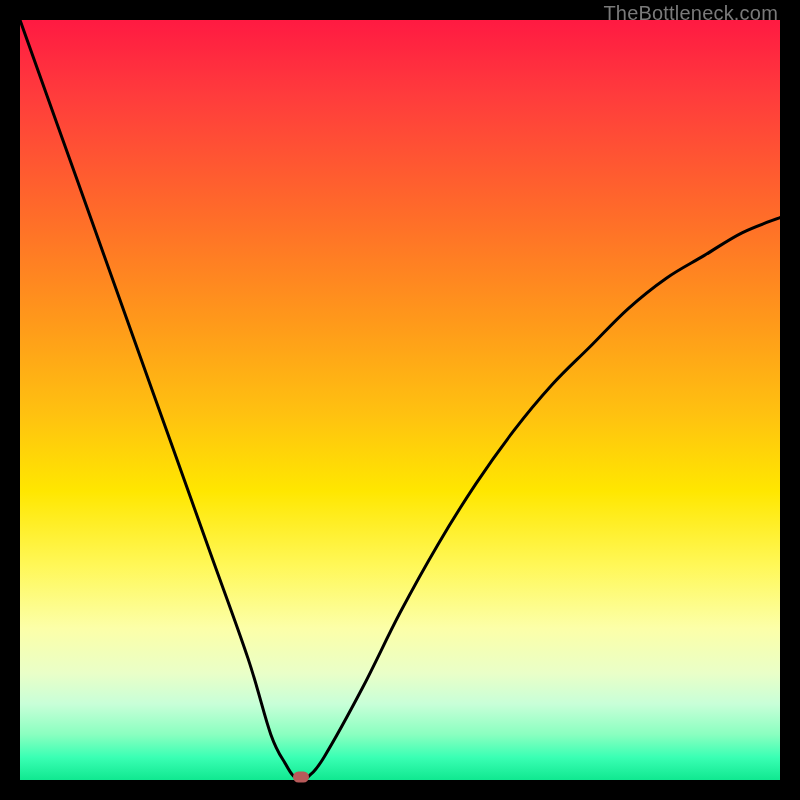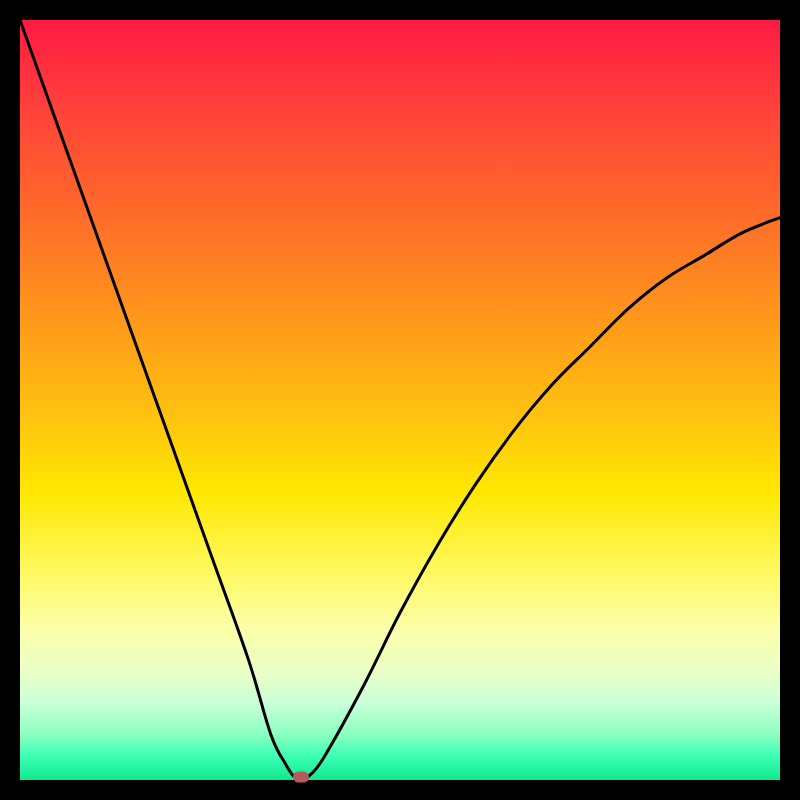--- a/index.html
+++ b/index.html
@@ -54,19 +54,20 @@
     height: 11px;
     background: #b85a5a;
     border-radius: 6px;
     transform: translate(-50%, -50%);
   }
 </style>
 </head>
 <body>
 
 <div class="frame">
+  <div class="attrib">TheBottleneck.com</div>
   <div class="plot">
     <svg class="curve" viewBox="0 0 760 760" preserveAspectRatio="none">
       <path id="curve-path" fill="none" stroke="#000" stroke-width="3" stroke-linecap="round" stroke-linejoin="round" d="M 0.00 0.00 C 6.84 19.15, 24.32 68.10, 38.00 106.40 C 51.68 144.70, 62.32 174.50, 76.00 212.80 C 89.68 251.10, 100.32 280.90, 114.00 319.20 C 127.68 357.50, 138.32 387.30, 152.00 425.60 C 165.68 463.90, 176.32 493.70, 190.00 532.00 C 203.68 570.30, 217.06 605.57, 228.00 638.40 C 238.94 671.23, 243.96 695.25, 250.80 714.40 C 257.64 733.55, 261.90 737.28, 266.00 744.80 C 270.10 752.32, 270.86 753.46, 273.60 756.20 C 276.34 758.94, 278.46 760.00, 281.20 760.00 C 283.94 760.00, 284.70 760.30, 288.80 756.20 C 292.90 752.10, 294.42 752.93, 304.00 737.20 C 313.58 721.47, 328.32 694.79, 342.00 668.80 C 355.68 642.81, 366.32 618.79, 380.00 592.80 C 393.68 566.81, 404.32 547.66, 418.00 524.40 C 431.68 501.14, 442.32 484.12, 456.00 463.60 C 469.68 443.08, 480.32 428.18, 494.00 410.40 C 507.68 392.62, 518.32 379.85, 532.00 364.80 C 545.68 349.75, 556.32 340.48, 570.00 326.80 C 583.68 313.12, 594.32 301.11, 608.00 288.80 C 621.68 276.49, 632.32 267.98, 646.00 258.40 C 659.68 248.82, 670.32 243.81, 684.00 235.60 C 697.68 227.39, 708.32 219.64, 722.00 212.80 C 735.68 205.96, 753.16 200.34, 760.00 197.60"></path>
     </svg>
     <div class="marker" id="min-marker" style="left: 281.2px; top: 757px;"></div>
   </div>
 </div>
 
 </body></html>

